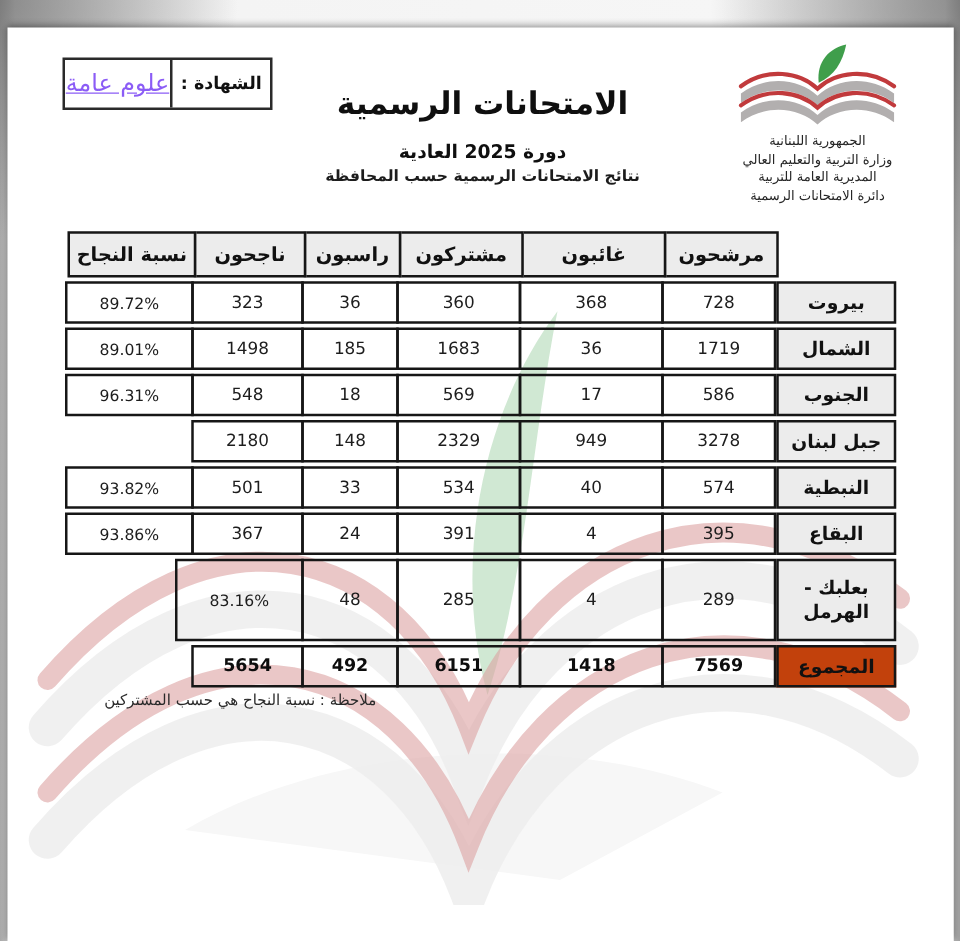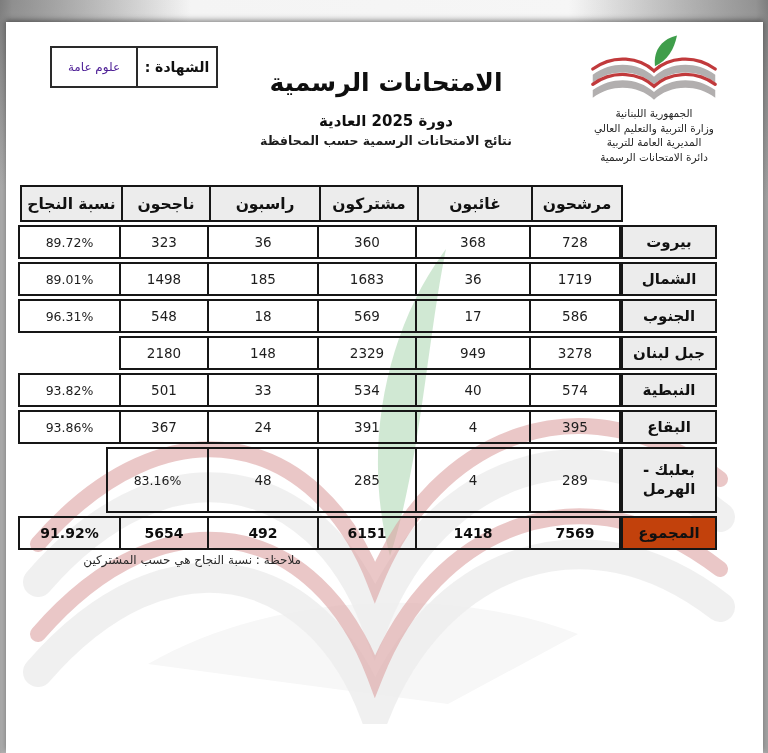--- a/index.html
+++ b/index.html
@@ -10,42 +10,42 @@
       radial-gradient(circle at 100% 0%, rgba(110,110,110,.7), rgba(110,110,110,0) 200px),
       linear-gradient(to right,#a9a9a9 0,#dcdcdc 12px,#f4f4f4 25%,#f6f6f6 75%,#d9d9d9 calc(100% - 12px),#a4a4a4 100%);
   }
   .page{position:absolute;left:6px;top:22px;right:5px;bottom:0;background:#fff;
         box-shadow:0 -3px 5px rgba(0,0,0,.28), -3px 0 4px rgba(0,0,0,.12), 3px 0 4px rgba(0,0,0,.12);}
   
   .cert-box{position:absolute;left:44px;top:24px;width:168px;height:42px;border:2px solid #2a2a2a;
             display:flex;direction:rtl;}
   .cert-label{width:80px;border-left:2px solid #2a2a2a;display:flex;align-items:center;justify-content:center;
               font-size:14px;font-weight:bold;color:#111;}
-  .cert-value{flex:1;display:flex;align-items:center;justify-content:center;font-size:12px;color:#4c1d95;}
+  .cert-value{flex:1;display:flex;align-items:center;justify-content:center;font-size:19px;color:#8b5cf6;text-decoration:underline;}
   .title-block{position:absolute;left:225px;top:46px;width:310px;text-align:center;direction:rtl;color:#0f0f0f;}
   .main-title{font-size:25px;font-weight:bold;letter-spacing:0;line-height:30px;}
   .session{font-size:15px;font-weight:bold;margin-top:14px;}
   .subtitle{font-size:12.5px;font-weight:bold;margin-top:3px;color:#1c1c1c;}
   .logo-block{position:absolute;left:562px;top:12px;width:172px;text-align:center;}
   .logo-svg{display:block;margin:0 auto;}
   .ministry{direction:rtl;font-size:10.5px;line-height:14.5px;color:#262626;margin-top:2px;}
   
   .watermark{position:absolute;left:12px;top:212px;z-index:0;pointer-events:none;}
   
   .rtable{position:absolute;right:46px;top:163px;z-index:1;direction:rtl;}
   .trow{display:flex;direction:rtl;margin-bottom:3px;}
   .cell{border:2px solid #161616;display:flex;align-items:center;justify-content:center;
         height:34px;background:transparent;color:#1d1d1d;}
   .cell + .cell{margin-inline-start:-2px;}
   .hrow .cell{height:37px;background:#ececec;font-weight:bold;font-size:15.5px;color:#111;}
   .hrow{padding-right:94px;}
   .gov{width:96px;background:#ececec;font-weight:bold;font-size:15px;color:#111;
        white-space:pre-line;text-align:center;line-height:19px;}
   .num{direction:ltr;font-size:13.5px;}
-  .c1{width:92px;} .c2{width:116px;} .c3{width:100px;} .c4{width:112px;} .c5{width:90px;}
+  .c1{width:92px;} .c2{width:116px;} .c3{width:100px;} .c4{width:78px;} .c5{width:90px;}
   .c6{width:103px;font-size:12.5px;}
   .trow.tall .cell{height:66px;}
   .trow.total .num{font-weight:bold;font-size:14px;color:#0d0d0d;}
   .trow.total .gov{background:#c2410c;}
   
   .note{position:absolute;right:462px;top:531px;direction:rtl;font-size:12px;color:#2a2a2a;
         white-space:nowrap;z-index:1;font-weight:500;}
 </style>
 </head>
 <body>
@@ -168,21 +168,20 @@
         <div class="cell num c6">83.16%</div>
       </div>
 
       <div class="trow total">
         <div class="cell gov">المجموع</div>
         <div class="cell num c1">7569</div>
         <div class="cell num c2">1418</div>
         <div class="cell num c3">6151</div>
         <div class="cell num c4">492</div>
         <div class="cell num c5">5654</div>
-        <div class="cell num c6">91.92%</div>
       </div>
     </div>
     </div>
 
     <div class="note">ملاحظة : نسبة النجاح هي حسب المشتركين</div>
 
   </div>
 </div>
 
 </body></html>

